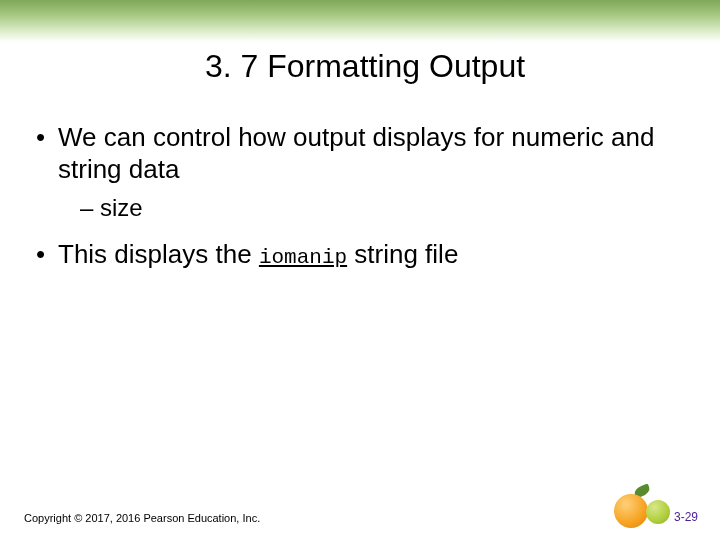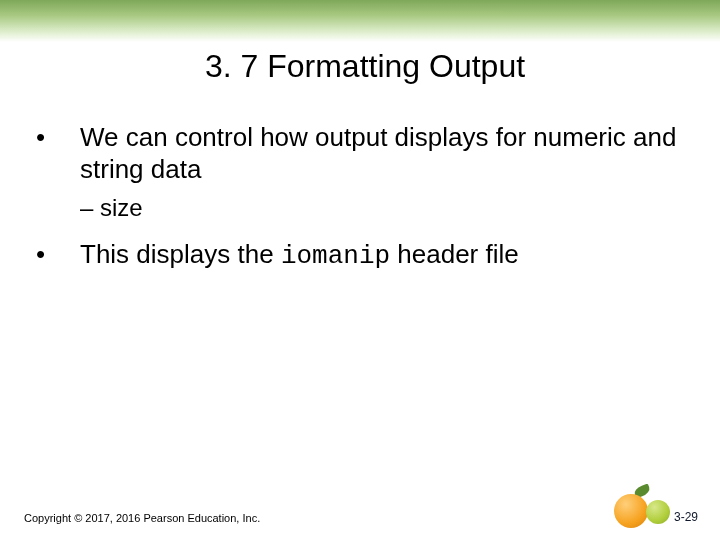--- a/index.html
+++ b/index.html
@@ -41,46 +41,47 @@
   .bullet-l1 {
     display: flex;
     margin-bottom: 8px;
   }
   .bullet-l1 .dot {
     width: 28px;
     flex: 0 0 28px;
     text-align: left;
     padding-left: 6px;
   }
-  .bullet-l1 .txt { flex: 1; margin-left: 22px; }
+  .bullet-l1 .txt { flex: 1; }
   .sub-list {
     margin-left: 50px;
     margin-top: 6px;
     margin-bottom: 14px;
     font-size: 24px;
   }
   .sub-item { margin-bottom: 2px; }
   .bullet-l1.second { margin-top: 16px; }
   code.mono {
     font-family: "Courier New", Courier, monospace;
-    font-size: 26px;
+    font-size: 21px;
+    text-decoration: underline;
   }
   .footer-left {
     position: absolute;
     left: 24px;
     bottom: 16px;
     font-size: 11px;
     color: #000;
   }
   .footer-right {
     position: absolute;
     right: 22px;
     bottom: 16px;
     font-size: 12px;
-    color: #0f172a;
+    color: #4c1d95;
   }
   .fruit {
     position: absolute;
     right: 50px;
     bottom: 12px;
     width: 56px;
     height: 40px;
   }
   .fruit .orange {
     position: absolute;
@@ -121,21 +122,21 @@
       <div class="txt">We can control how output displays for numeric and string data</div>
     </div>
 
     <div class="sub-list">
       <div class="sub-item">– <span>size</span></div>
     </div>
 
     <div class="bullet-l1 second">
       <div class="dot">•</div>
       <div class="txt">
-        <span>This displays the </span><code class="mono">iomanip</code><span> header file</span>
+        <span>This displays the </span><code class="mono">iomanip</code><span> string file</span>
       </div>
     </div>
 
   </div>
 
   <div class="fruit">
     <div class="leaf"></div>
     <div class="orange"></div>
     <div class="lime"></div>
   </div>

